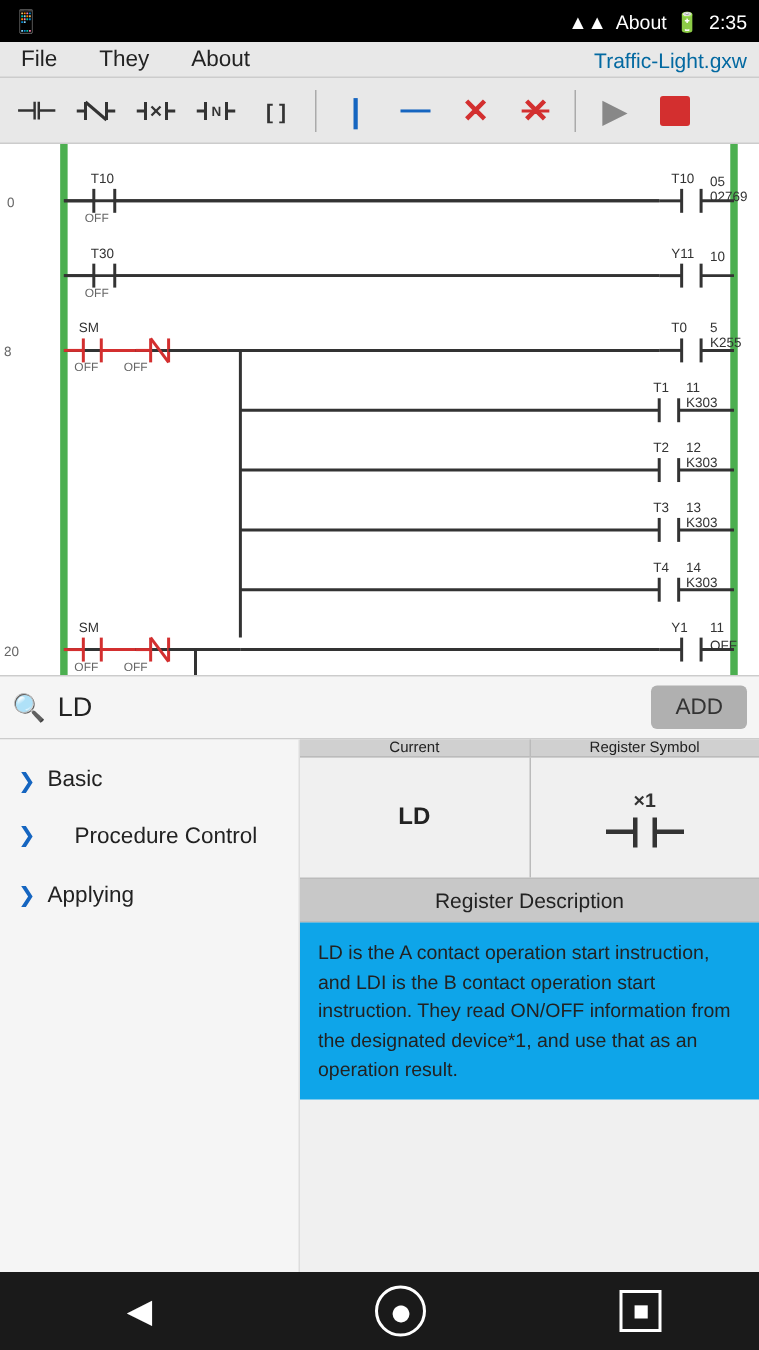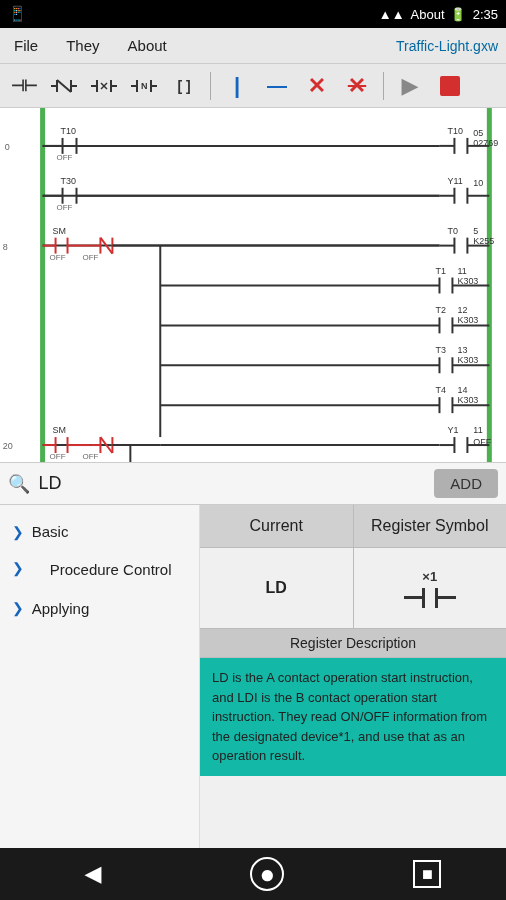--- a/index.html
+++ b/index.html
@@ -22,21 +22,21 @@
       justify-content: space-between;
       padding: 0 8px;
       color: #fff;
       font-size: 13px;
     }
     .status-left { display: flex; align-items: center; gap: 4px; }
     .status-right { display: flex; align-items: center; gap: 6px; font-size: 13px; }
 
     
     .menu-bar {
-      height: 36px;
+      height: 24px;
       background: #e8e8e8;
       display: flex;
       align-items: center;
       padding: 0 8px;
       border-bottom: 1px solid #ccc;
       gap: 16px;
     }
     .menu-item {
       font-size: 15px;
       color: #222;
@@ -160,22 +160,22 @@
       flex-direction: column;
     }
     .panel-header {
       display: flex;
       background: #d0d0d0;
       border-bottom: 1px solid #bbb;
     }
     .panel-header-cell {
       flex: 1;
       text-align: center;
-      padding: 12px 4px;
-      font-size: 16px;
+      padding: 0 4px;
+      font-size: 10px;
       color: #222;
       border-right: 1px solid #bbb;
     }
     .panel-header-cell:last-child { border-right: none; }
 
     .panel-body {
       display: flex;
       border-bottom: 1px solid #bbb;
     }
     .panel-cell {
@@ -219,21 +219,21 @@
       padding: 6px;
       font-size: 14px;
       color: #222;
       border-bottom: 1px solid #bbb;
     }
     .reg-desc-body {
       padding: 10px 12px;
       font-size: 13px;
       color: #222;
       line-height: 1.5;
-      background: #14b8a6;
+      background: #0ea5e9;
     }
 
     
     .nav-bar {
       position: absolute;
       bottom: 0;
       left: 0;
       right: 0;
       height: 52px;
       background: #1a1a1a;

